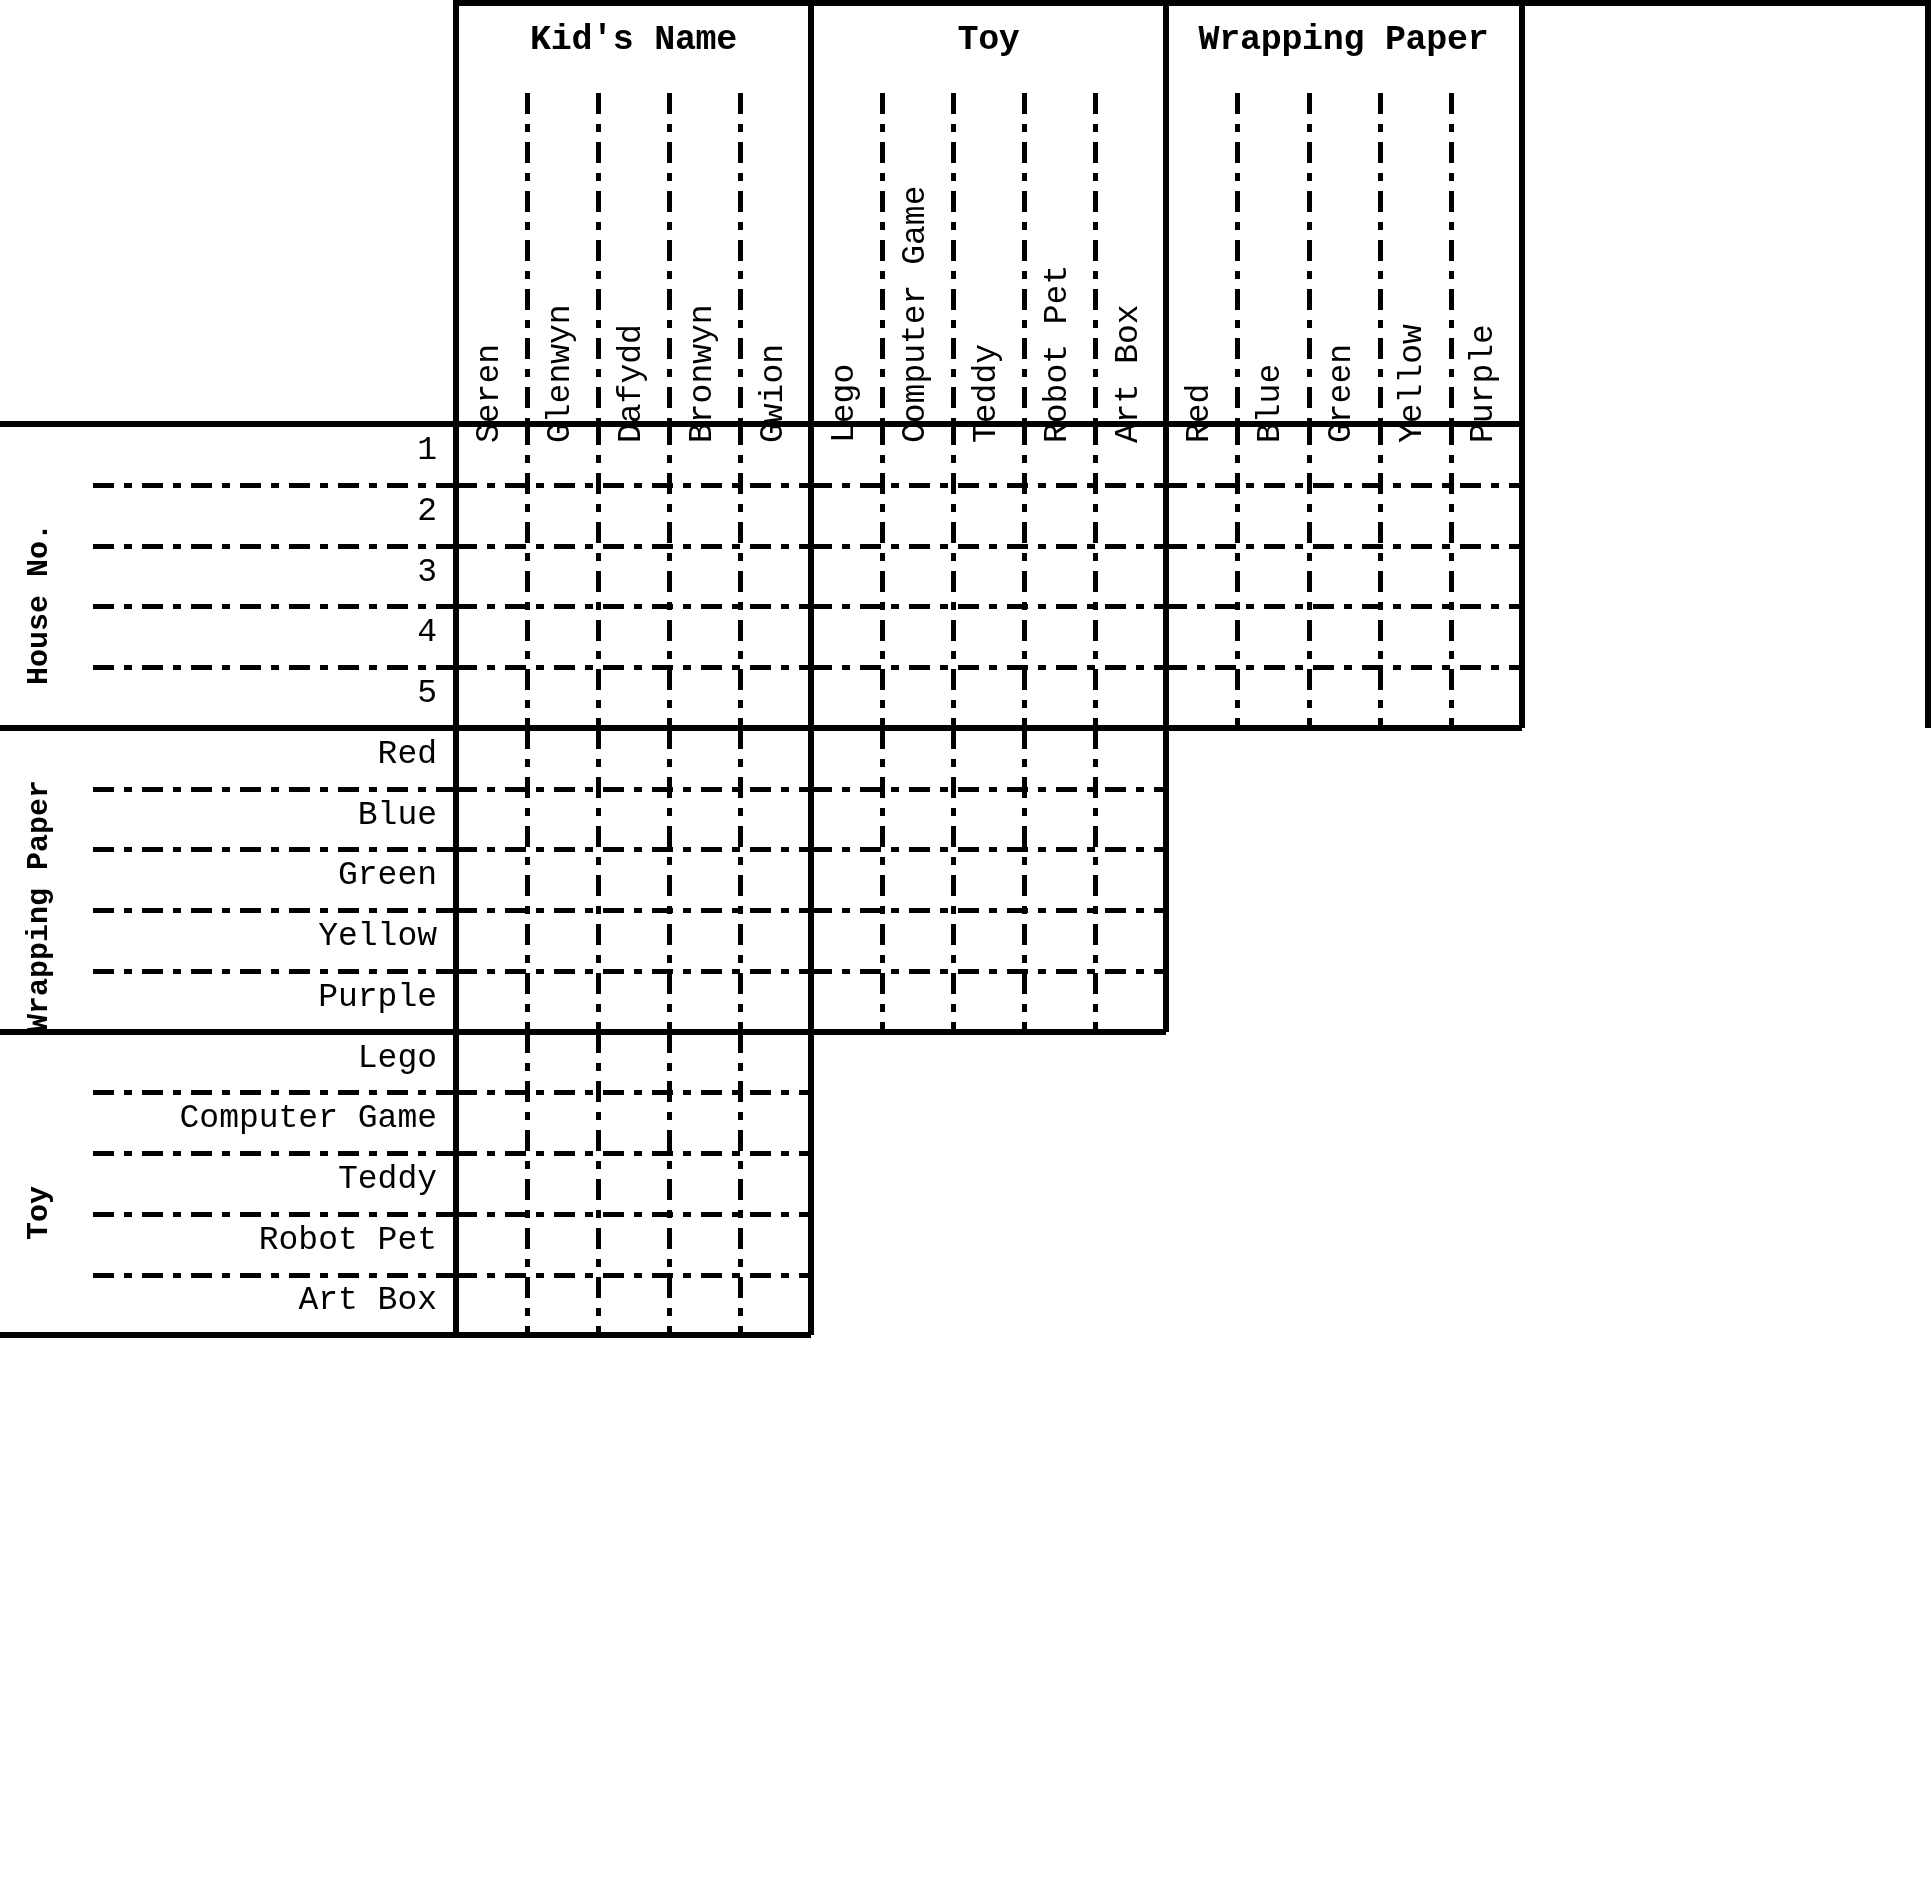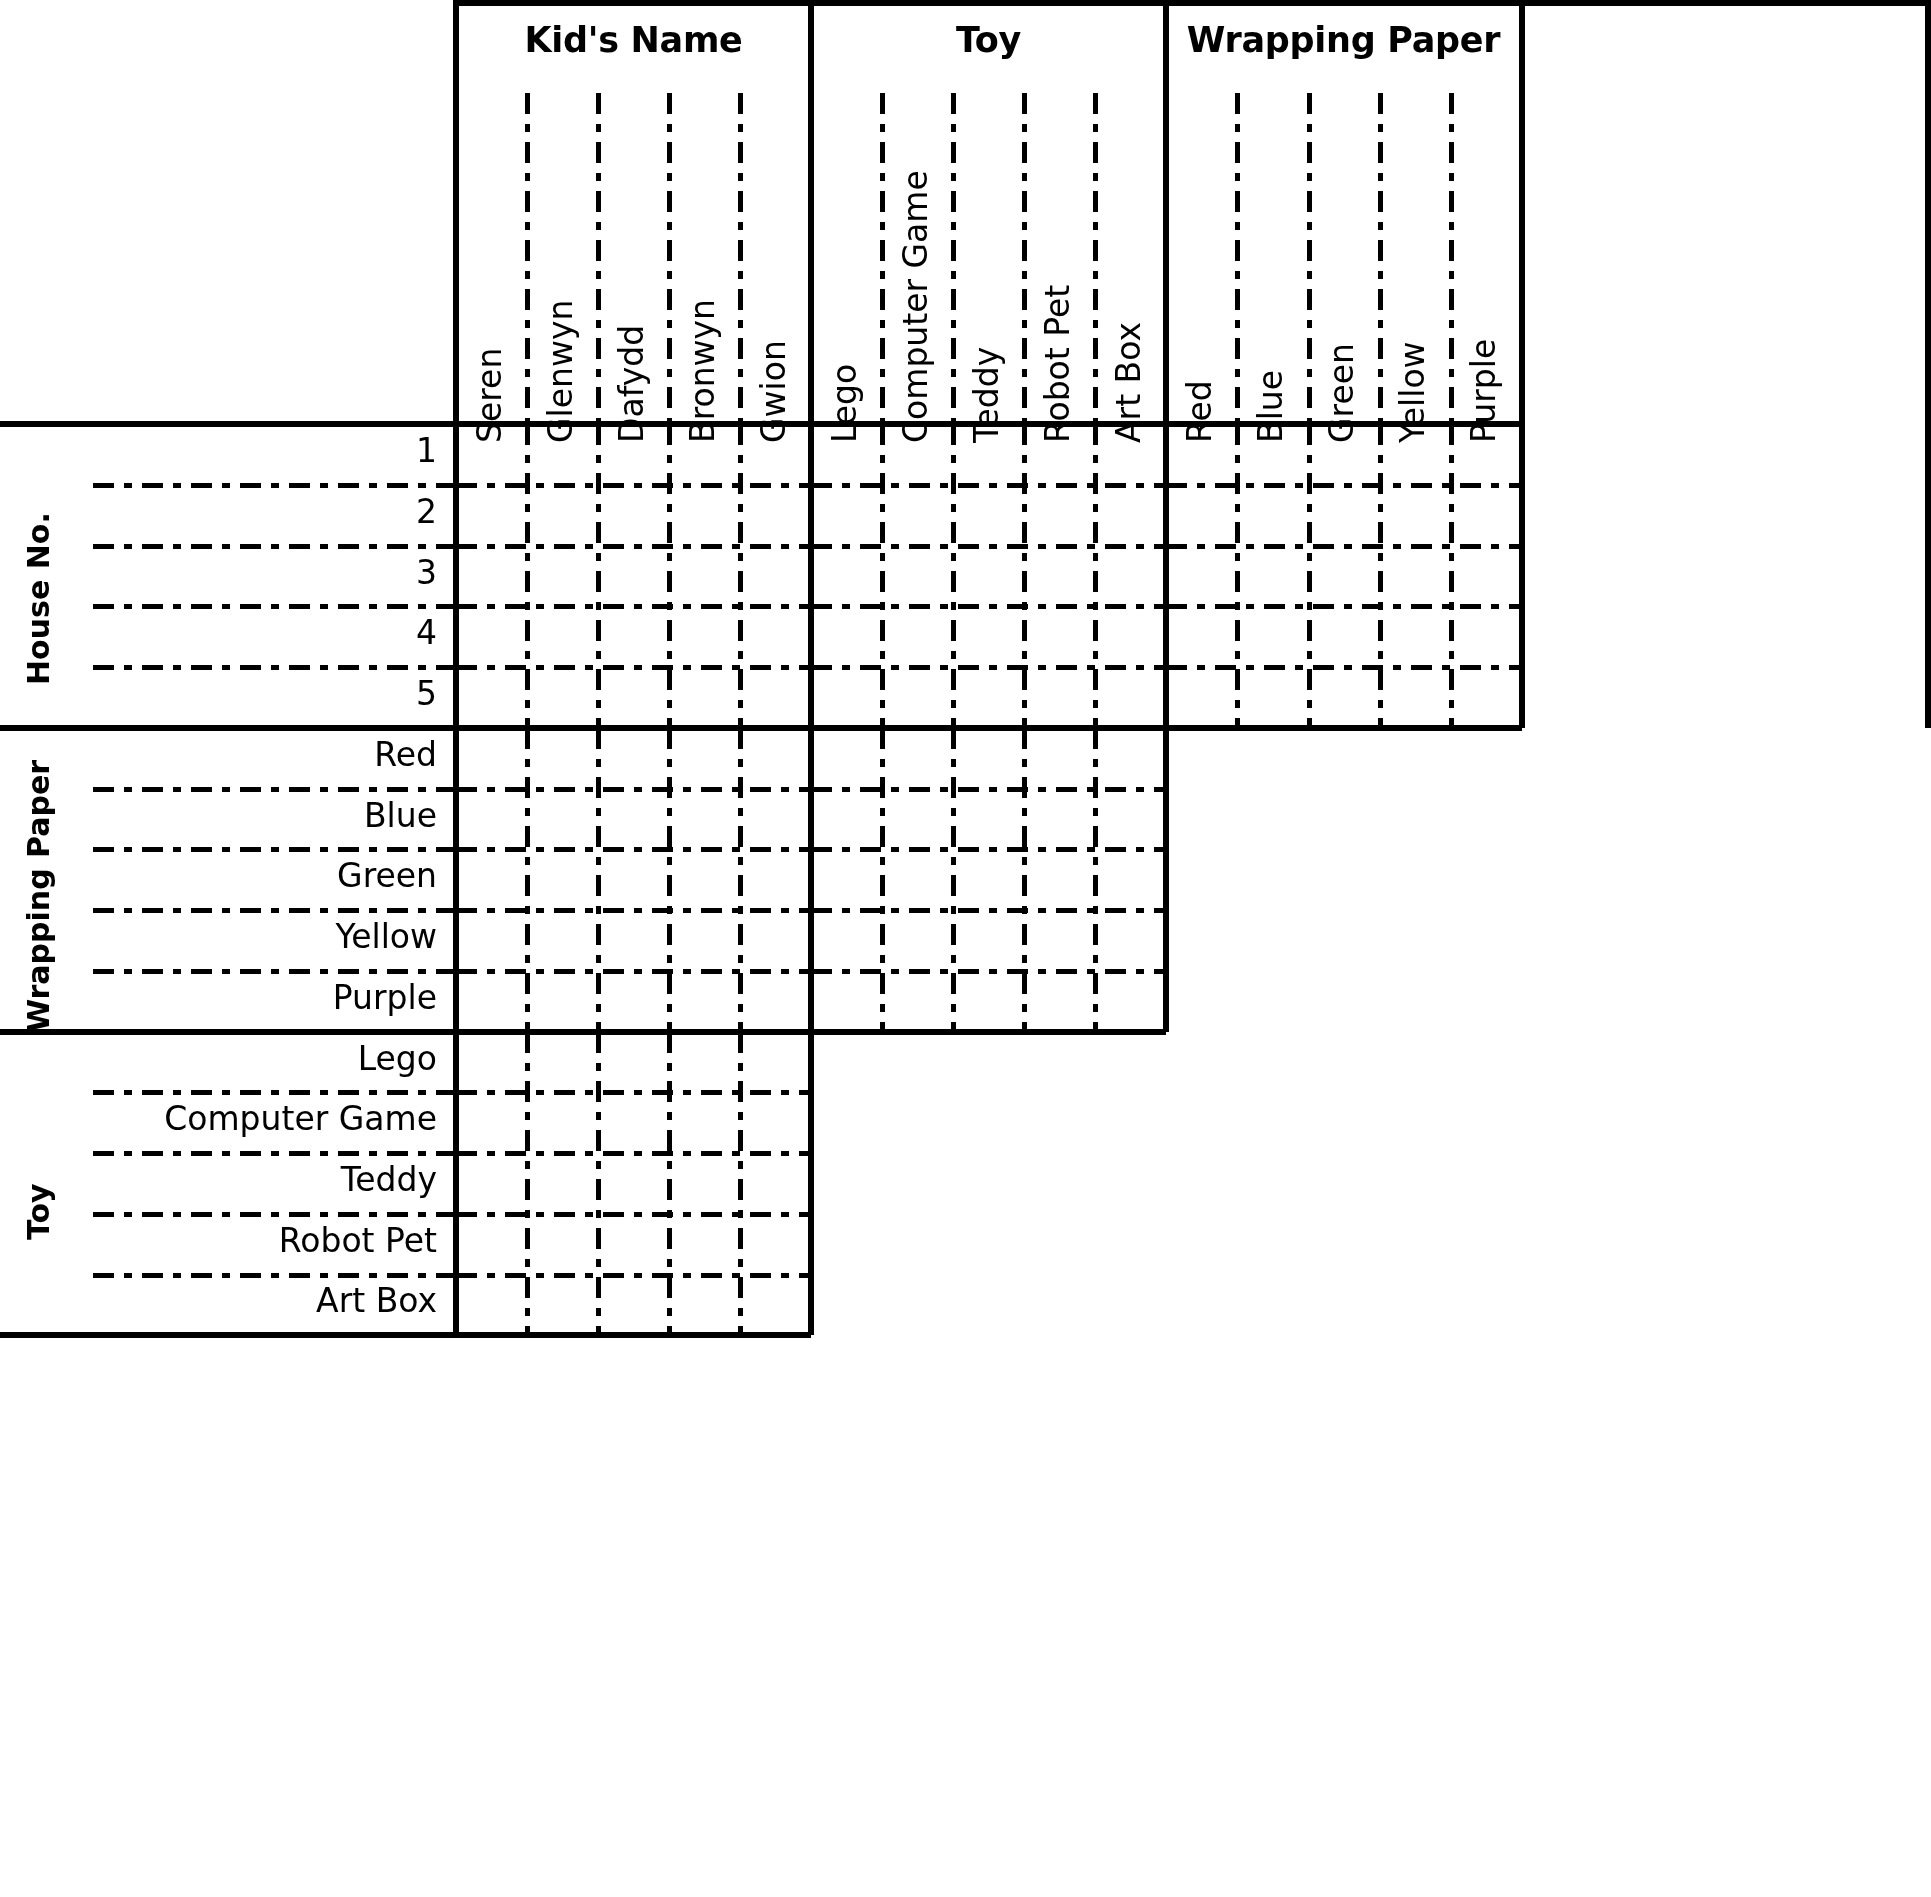--- a/index.html
+++ b/index.html
@@ -1,18 +1,18 @@
 <!DOCTYPE html>
 <html><head>
 <meta charset="utf-8">
 <style>
   html,body{margin:0;padding:0;background:#ffffff;}
   body{width:1931px;height:1897px;font-family:"DejaVu Sans","Liberation Sans",sans-serif;color:#000;}
 
-  #grid{position:relative;width:1931px;height:1789px;overflow:hidden;}
+  #grid{position:relative;width:1931px;height:1789px;overflow:hidden;font-family:Liberation Mono, monospace;}
 
   
   .solid-v{position:absolute;width:5.8px;background:#000;}
   .solid-h{position:absolute;height:5.8px;background:#000;}
 
   .dash-v{position:absolute;width:4.9px;
      background-image:linear-gradient(to bottom,#000 0 21.3px,transparent 21.3px 31px,#000 31px 39px,transparent 39px 49px);
      background-size:4.9px 49px;background-repeat:repeat-y;}
   .dash-h{position:absolute;height:4.9px;
      background-image:linear-gradient(to right,#000 0 21.3px,transparent 21.3px 31px,#000 31px 39px,transparent 39px 49px);

